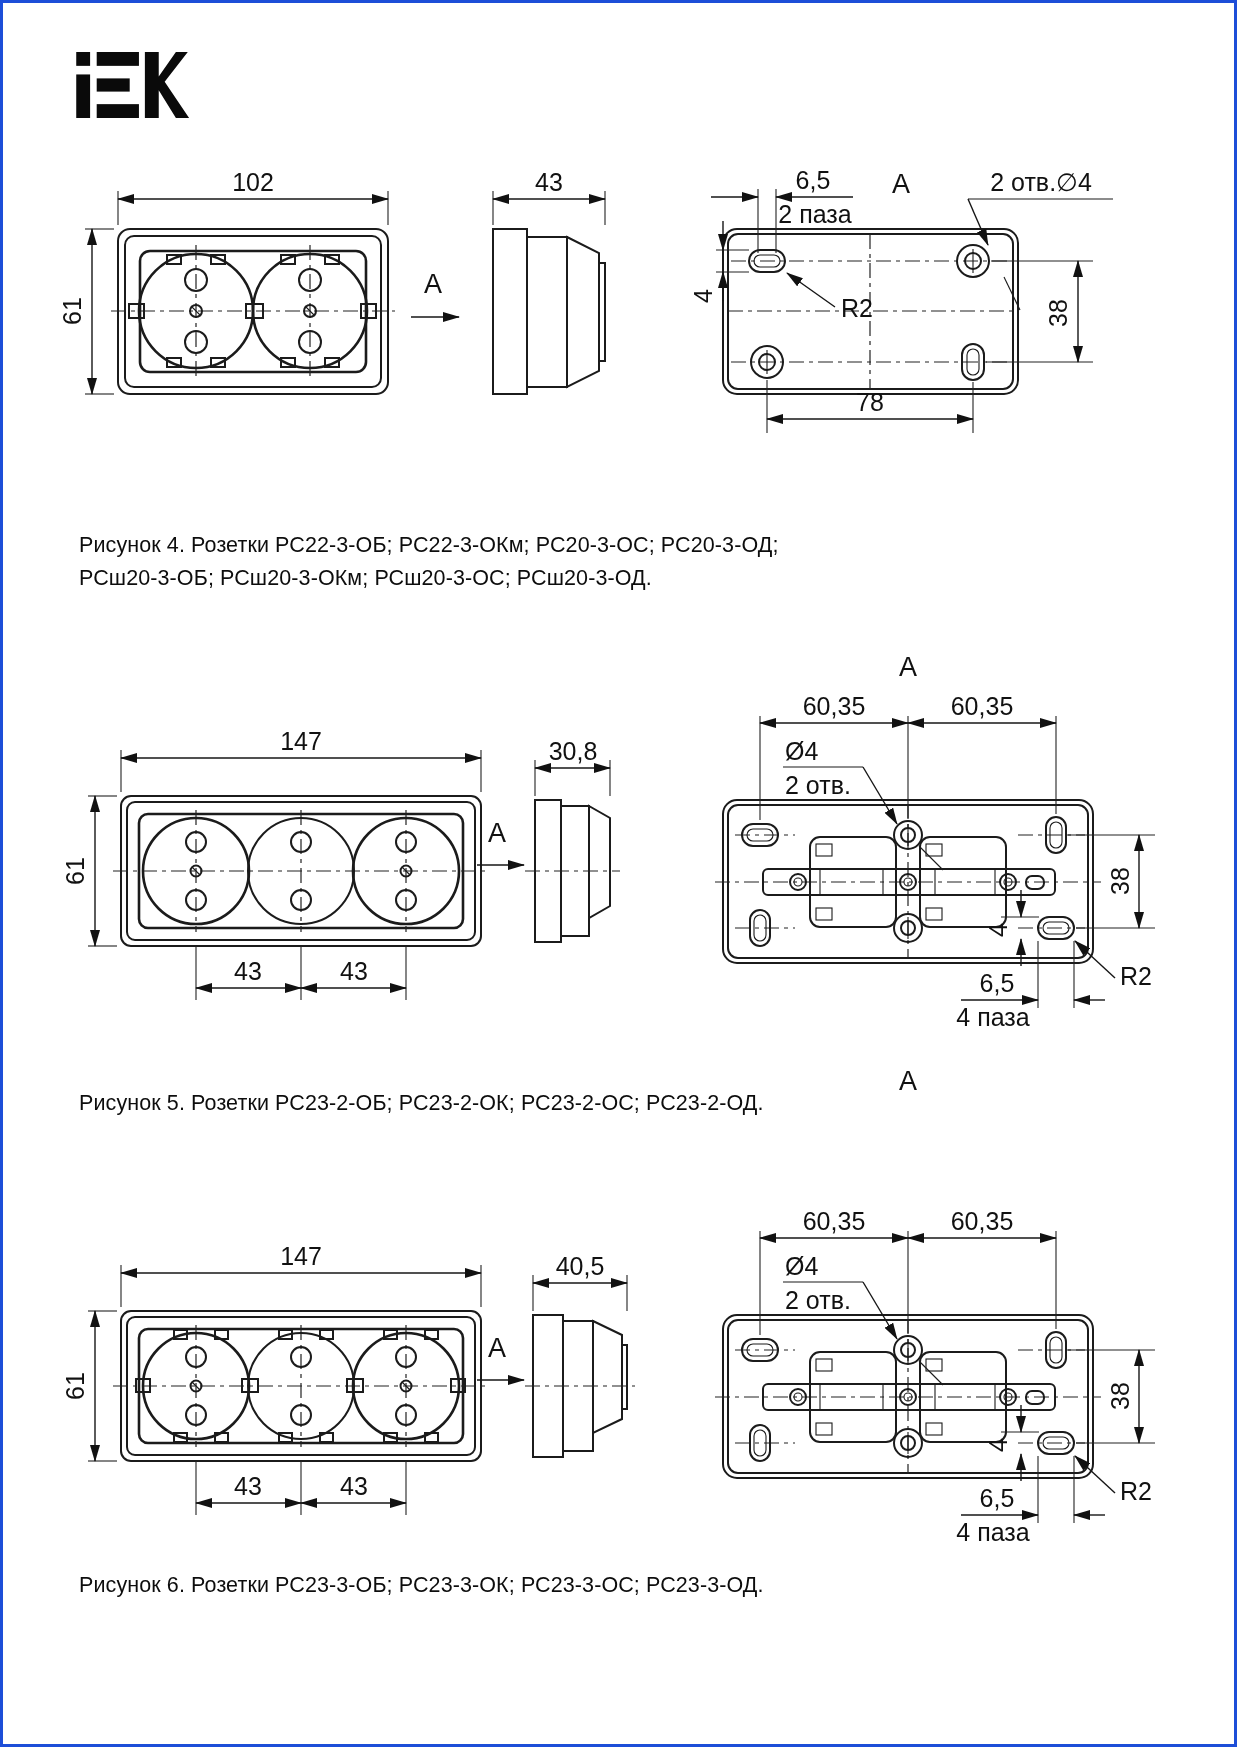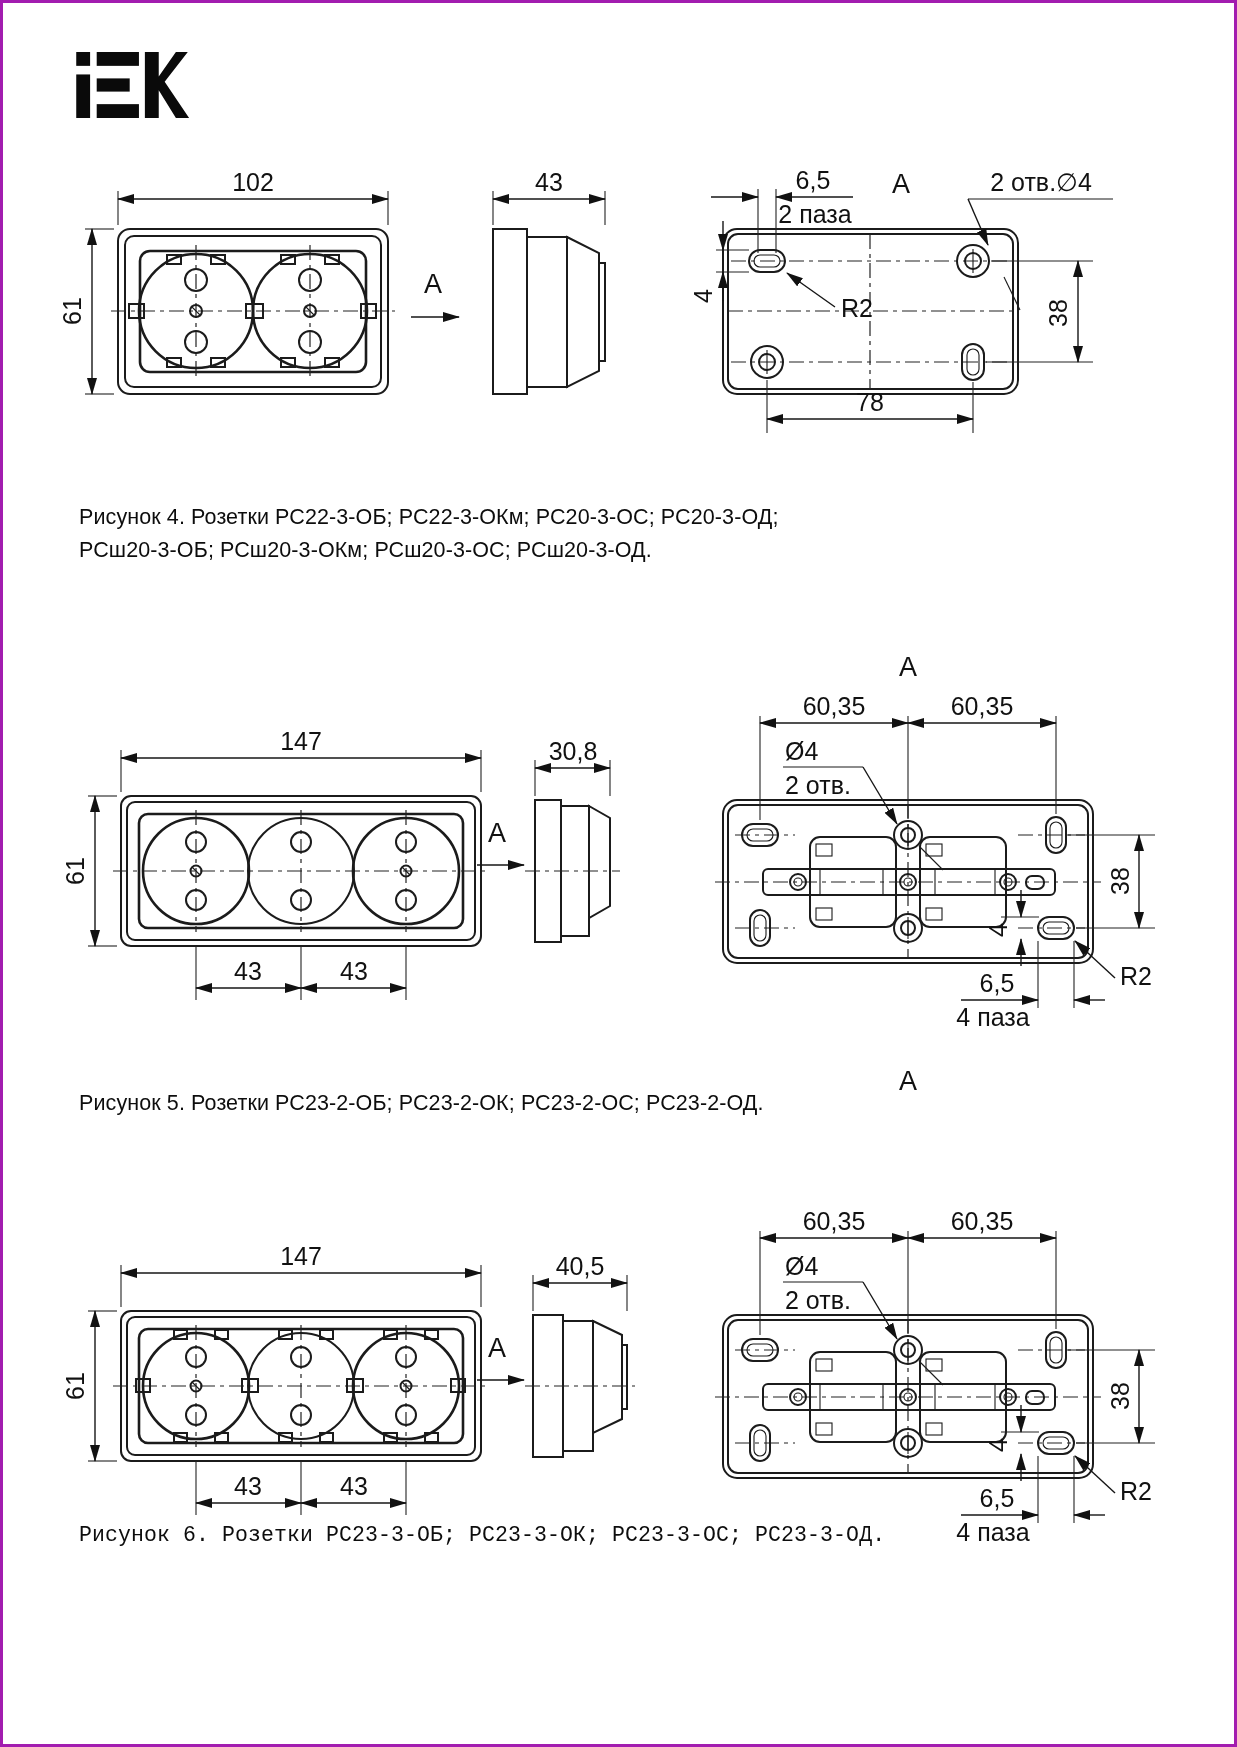--- a/index.html
+++ b/index.html
@@ -1,18 +1,18 @@
 <!DOCTYPE html>
 <html><head>
 <meta charset="utf-8">
 <style>
   html,body { margin:0; padding:0; background:#e8e8e8; }
   .page {
     position:relative; width:1237px; height:1747px;
-    background:#ffffff; border:3px solid #a21caf; box-sizing:border-box;
+    background:#ffffff; border:3px solid #1d4ed8; box-sizing:border-box;
     font-family:"Liberation Sans", sans-serif; overflow:hidden;
   }
   svg { position:absolute; overflow:visible; }
   svg text { font-family:"Liberation Sans", sans-serif; font-size:25px; fill:#111; }
   .ln    { fill:none; stroke:#1b1b1b; stroke-width:2; }
   .thick { fill:none; stroke:#1b1b1b; stroke-width:2.6; }
   .thin  { fill:none; stroke:#1b1b1b; stroke-width:1.1; }
   .ext   { fill:none; stroke:#222; stroke-width:1.1; }
   .dim   { fill:none; stroke:#161616; stroke-width:1.4; }
   .dsh   { fill:none; stroke:#222; stroke-width:1.2; stroke-dasharray:15 5 4 5; }
@@ -152,21 +152,21 @@
       <line class="dim" x1="1015" y1="100" x2="1015" y2="201" marker-start="url(#arw4)" marker-end="url(#arw4)"></line>
       <text x="1004" y="152" text-anchor="middle" transform="rotate(-90 1004 152)">38</text>
 
       <line class="ext" x1="704" y1="219" x2="704" y2="272"></line>
       <line class="ext" x1="910" y1="221" x2="910" y2="272"></line>
       <line class="dim" x1="704" y1="258" x2="910" y2="258" marker-start="url(#arw4)" marker-end="url(#arw4)"></line>
       <text x="807" y="250" text-anchor="middle">78</text>
     </g>
   </svg>
 
-  <div class="caption" style="left:76px;top:498px;">
+  <div class="caption" style="left:76px;top:526px;">
     <div>Рисунок 4. Розетки РС22-3-ОБ; РС22-3-ОКм; РС20-3-ОС; РС20-3-ОД;</div>
     <div>РСш20-3-ОБ; РСш20-3-ОКм; РСш20-3-ОС; РСш20-3-ОД.</div>
   </div>
 
   <svg width="1120" height="445" viewBox="0 0 1120 445" style="left:60px;top:585px;">
     <defs>
       <marker id="arw5" markerWidth="17" markerHeight="10" refX="16" refY="5" orient="auto-start-reverse" markerUnits="userSpaceOnUse">
         <path d="M0,0 L17,5 L0,10 z" fill="#111"></path>
       </marker>
     </defs>
@@ -495,17 +495,17 @@
         <line class="ext" x1="975" y1="353" x2="975" y2="420"></line>
         <line class="ext" x1="1011" y1="353" x2="1011" y2="420"></line>
         <line class="dim" x1="898" y1="412" x2="975" y2="412" marker-end="url(#arw6)"></line>
         <line class="dim" x1="1042" y1="412" x2="1011" y2="412" marker-end="url(#arw6)"></line>
         <text x="934" y="404" text-anchor="middle">6,5</text>
         <text x="930" y="438" text-anchor="middle">4 паза</text>
       </g>
     </g>
   </svg>
 
-  <div class="caption" style="left:76px;top:1516px;font-family:Liberation Mono, monospace;">
+  <div class="caption" style="left:76px;top:1566px;">
     <div>Рисунок 6. Розетки РС23-3-ОБ; РС23-3-ОК; РС23-3-ОС; РС23-3-ОД.</div>
   </div>
 
 </div>
 
 </body></html>

